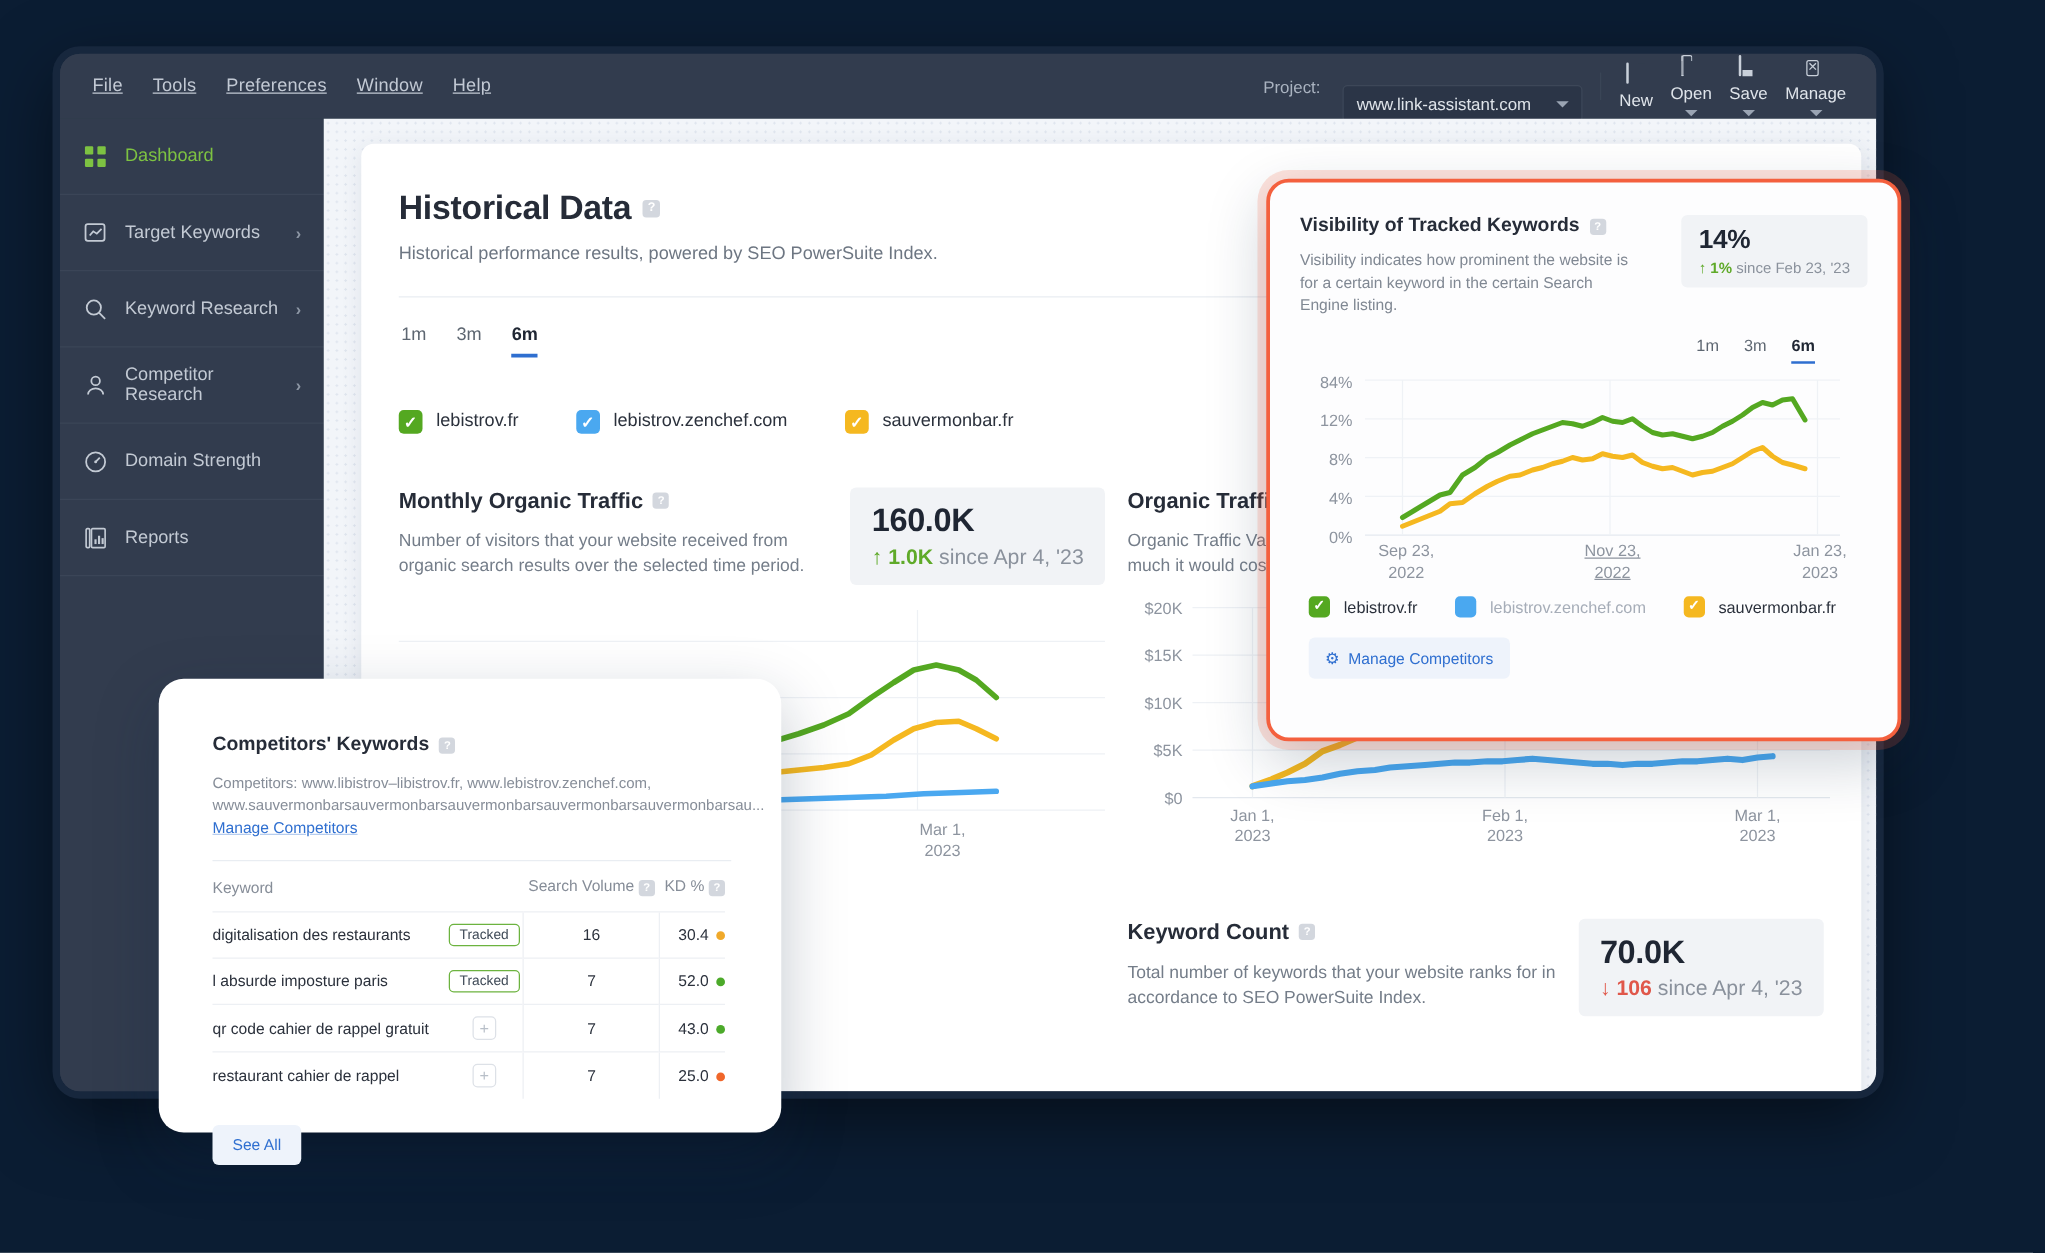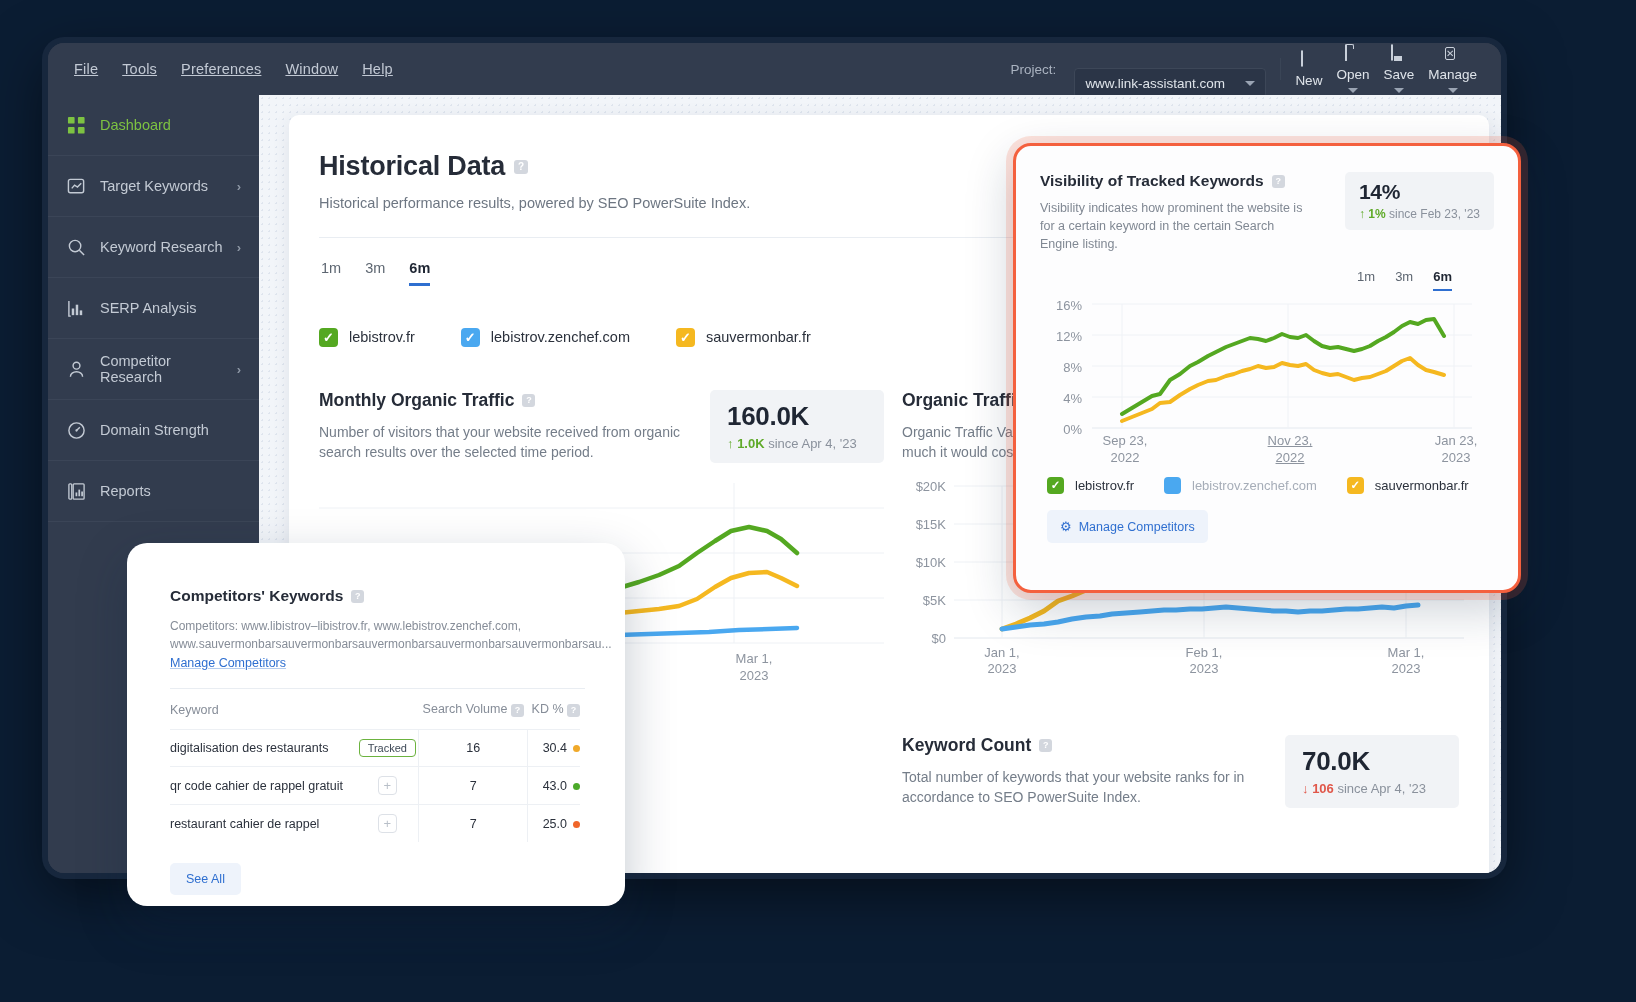--- a/index.html
+++ b/index.html
@@ -131,21 +131,21 @@
   .metric-txt { flex: 1; padding-right: 16px; }
   .metric-title {
     font-size: 17.5px; font-weight: bold; color: #262c38;
     display: flex; align-items: center; gap: 8px;
   }
   .metric-desc { margin-top: 11px; font-size: 14px; color: #747d89; line-height: 1.45; }
   .kpi {
     background: #f1f3f6; border-radius: 5px; padding: 11px 17px 12px 17px; min-width: 174px;
   }
   .kpi-num { font-size: 26px; font-weight: bold; color: #1f2633; letter-spacing: -.3px; }
-  .kpi-sub { font-size: 13px; color: #8a919c; margin-top: 4px; }
+  .kpi-sub { font-size: 17px; color: #8a919c; margin-top: 4px; }
   .up { color: #5faa29; font-weight: bold; }
   .down { color: #e0574a; font-weight: bold; }
 
   .chart-box { position: relative; margin-top: 20px; }
   .axis-lbl { position: absolute; font-size: 13px; color: #8d949f; text-align: center; line-height: 1.3; }
 
   
   .vis-card {
     position: absolute; left: 1013px; top: 143px; width: 508px; height: 450px;
     background: #fdfdfe; border: 3px solid #f4603e; border-radius: 18px;
@@ -282,31 +282,20 @@
         <span class="side-ico">
           <svg class="si" viewBox="0 0 20 20">
               <circle cx="8.5" cy="8.5" r="6" fill="none" stroke="#c3cad4" stroke-width="1.5"></circle>
               <line x1="13" y1="13" x2="18" y2="18" stroke="#c3cad4" stroke-width="1.5"></line>
             </svg>
         </span>
         <span>Keyword Research</span>
         <span class="side-chevron">›</span>
       </div>
 
-      <div class="side-item">
-        <span class="side-ico">
-          <svg class="si" viewBox="0 0 20 20">
-              <path d="M2 2 v16 h2" fill="none" stroke="#c3cad4" stroke-width="1.5"></path>
-              <rect x="5" y="10" width="2.6" height="7" fill="#c3cad4"></rect>
-              <rect x="9.2" y="6" width="2.6" height="11" fill="#c3cad4"></rect>
-              <rect x="13.4" y="12" width="2.6" height="5" fill="#c3cad4"></rect>
-            </svg>
-        </span>
-        <span>SERP Analysis</span>
-      </div>
 
       <div class="side-item">
         <span class="side-ico">
           <svg class="si" viewBox="0 0 20 20">
               <circle cx="10" cy="6" r="3.6" fill="none" stroke="#c3cad4" stroke-width="1.5"></circle>
               <path d="M3.6 17.5 a6.4 5.2 0 0 1 12.8 0" fill="none" stroke="#c3cad4" stroke-width="1.5"></path>
             </svg>
         </span>
         <span>Competitor Research</span>
         <span class="side-chevron">›</span>
@@ -488,21 +477,21 @@
       </div>
     </div>
 
     <div class="vis-tabs">
       <div class="rtab">1m</div>
       <div class="rtab">3m</div>
       <div class="rtab sel">6m</div>
     </div>
 
     <div class="chart-box" style="height:160px; margin-top:12px">
-      <div class="axis-lbl" style="left:0px; top:-5px; width:42px; text-align:right">16%</div>
+      <div class="axis-lbl" style="left:0px; top:-5px; width:42px; text-align:right">84%</div>
       <div class="axis-lbl" style="left:0px; top:26px; width:42px; text-align:right">12%</div>
       <div class="axis-lbl" style="left:0px; top:57px; width:42px; text-align:right">8%</div>
       <div class="axis-lbl" style="left:0px; top:88px; width:42px; text-align:right">4%</div>
       <div class="axis-lbl" style="left:0px; top:119px; width:42px; text-align:right">0%</div>
       <svg viewBox="0 0 380 128" style="position:absolute;left:52px;top:1px;width:380px;height:128px;overflow:visible">
         <line x1="0" y1="0" x2="380" y2="0" stroke="#eff2f6"></line>
         <line x1="0" y1="31" x2="380" y2="31" stroke="#eff2f6"></line>
         <line x1="0" y1="62" x2="380" y2="62" stroke="#eff2f6"></line>
         <line x1="0" y1="93" x2="380" y2="93" stroke="#eff2f6"></line>
         <line x1="0" y1="124" x2="380" y2="124" stroke="#e4e9ef"></line>
@@ -563,20 +552,26 @@
         </tr>
       </thead>
       <tbody>
         <tr>
           <td>digitalisation des restaurants</td>
           <td class="c"><span class="tracked">Tracked</span></td>
           <td class="c vsep">16</td>
           <td class="r vsep"><span>30.4</span><span class="dot" style="background:#f0a92a"></span></td>
         </tr>
         <tr>
+          <td>l absurde imposture paris</td>
+          <td class="c"><span class="tracked">Tracked</span></td>
+          <td class="c vsep">7</td>
+          <td class="r vsep"><span>52.0</span><span class="dot" style="background:#4caa2a"></span></td>
+        </tr>
+        <tr>
           <td>qr code cahier de rappel gratuit</td>
           <td class="c"><span class="plusbtn">+</span></td>
           <td class="c vsep">7</td>
           <td class="r vsep"><span>43.0</span><span class="dot" style="background:#4caa2a"></span></td>
         </tr>
         <tr>
           <td>restaurant cahier de rappel</td>
           <td class="c"><span class="plusbtn">+</span></td>
           <td class="c vsep">7</td>
           <td class="r vsep"><span>25.0</span><span class="dot" style="background:#f0662a"></span></td>

